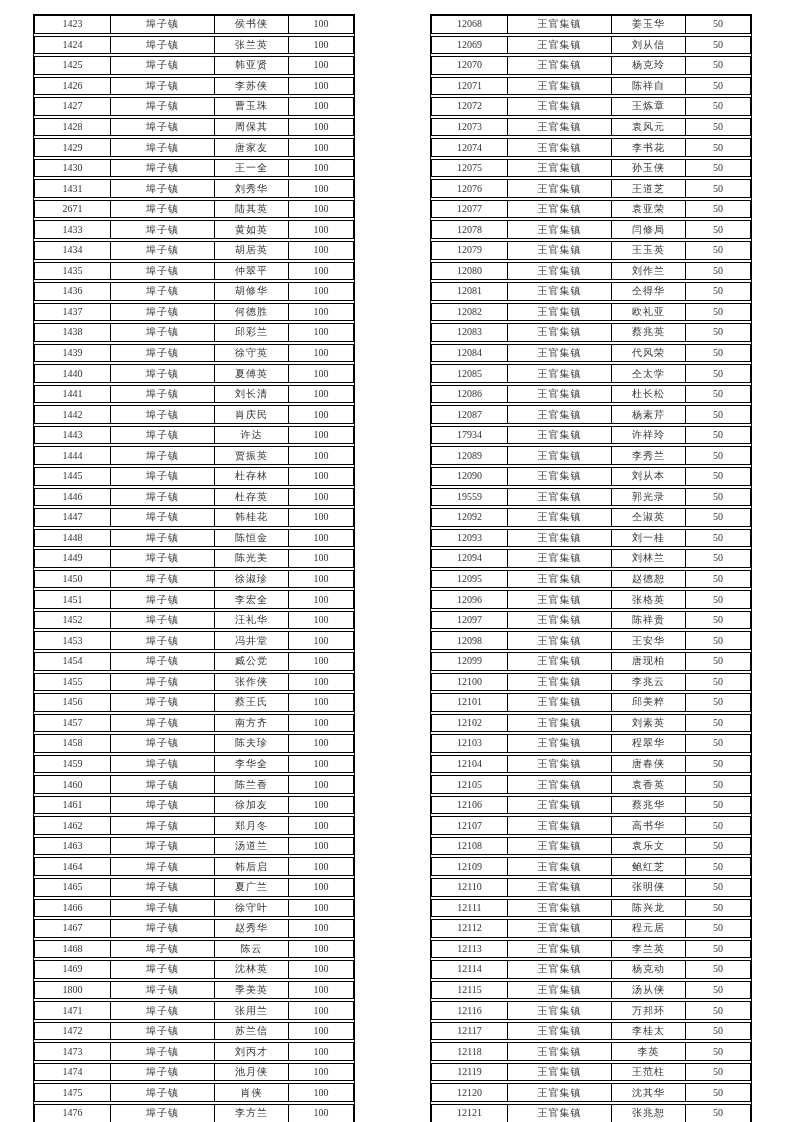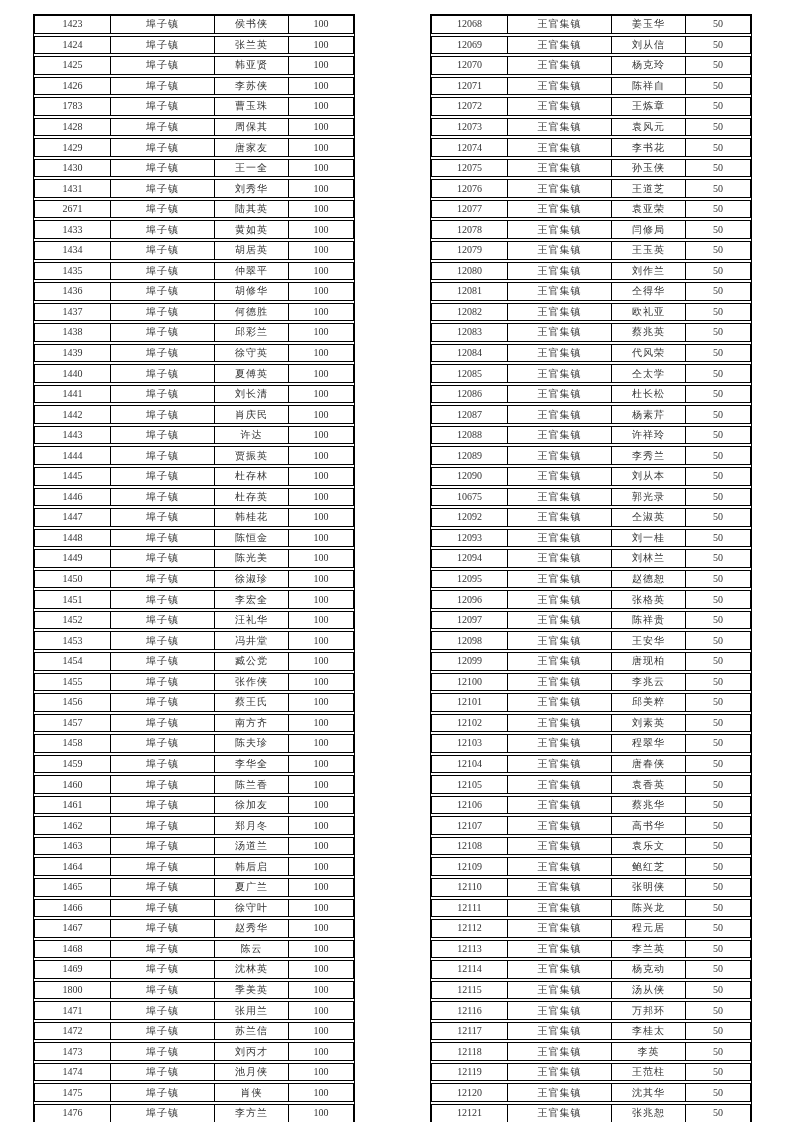--- a/index.html
+++ b/index.html
@@ -76,21 +76,21 @@
     <div class="cell c-person">韩亚贤</div>
     <div class="cell c-amount">100</div>
   </div>
       <div class="row">
     <div class="cell c-id">1426</div>
     <div class="cell c-town">埠子镇</div>
     <div class="cell c-person">李苏侠</div>
     <div class="cell c-amount">100</div>
   </div>
       <div class="row">
-    <div class="cell c-id">1783</div>
+    <div class="cell c-id">1427</div>
     <div class="cell c-town">埠子镇</div>
     <div class="cell c-person">曹玉珠</div>
     <div class="cell c-amount">100</div>
   </div>
       <div class="row">
     <div class="cell c-id">1428</div>
     <div class="cell c-town">埠子镇</div>
     <div class="cell c-person">周保其</div>
     <div class="cell c-amount">100</div>
   </div>
@@ -504,39 +504,39 @@
     <div class="cell c-person">杜长松</div>
     <div class="cell c-amount">50</div>
   </div>
       <div class="row">
     <div class="cell c-id">12087</div>
     <div class="cell c-town">王官集镇</div>
     <div class="cell c-person">杨素芹</div>
     <div class="cell c-amount">50</div>
   </div>
       <div class="row">
-    <div class="cell c-id">12088</div>
+    <div class="cell c-id">17934</div>
     <div class="cell c-town">王官集镇</div>
     <div class="cell c-person">许祥玲</div>
     <div class="cell c-amount">50</div>
   </div>
       <div class="row">
     <div class="cell c-id">12089</div>
     <div class="cell c-town">王官集镇</div>
     <div class="cell c-person">李秀兰</div>
     <div class="cell c-amount">50</div>
   </div>
       <div class="row">
     <div class="cell c-id">12090</div>
     <div class="cell c-town">王官集镇</div>
     <div class="cell c-person">刘从本</div>
     <div class="cell c-amount">50</div>
   </div>
       <div class="row">
-    <div class="cell c-id">10675</div>
+    <div class="cell c-id">19559</div>
     <div class="cell c-town">王官集镇</div>
     <div class="cell c-person">郭光录</div>
     <div class="cell c-amount">50</div>
   </div>
       <div class="row">
     <div class="cell c-id">12092</div>
     <div class="cell c-town">王官集镇</div>
     <div class="cell c-person">仝淑英</div>
     <div class="cell c-amount">50</div>
   </div>

